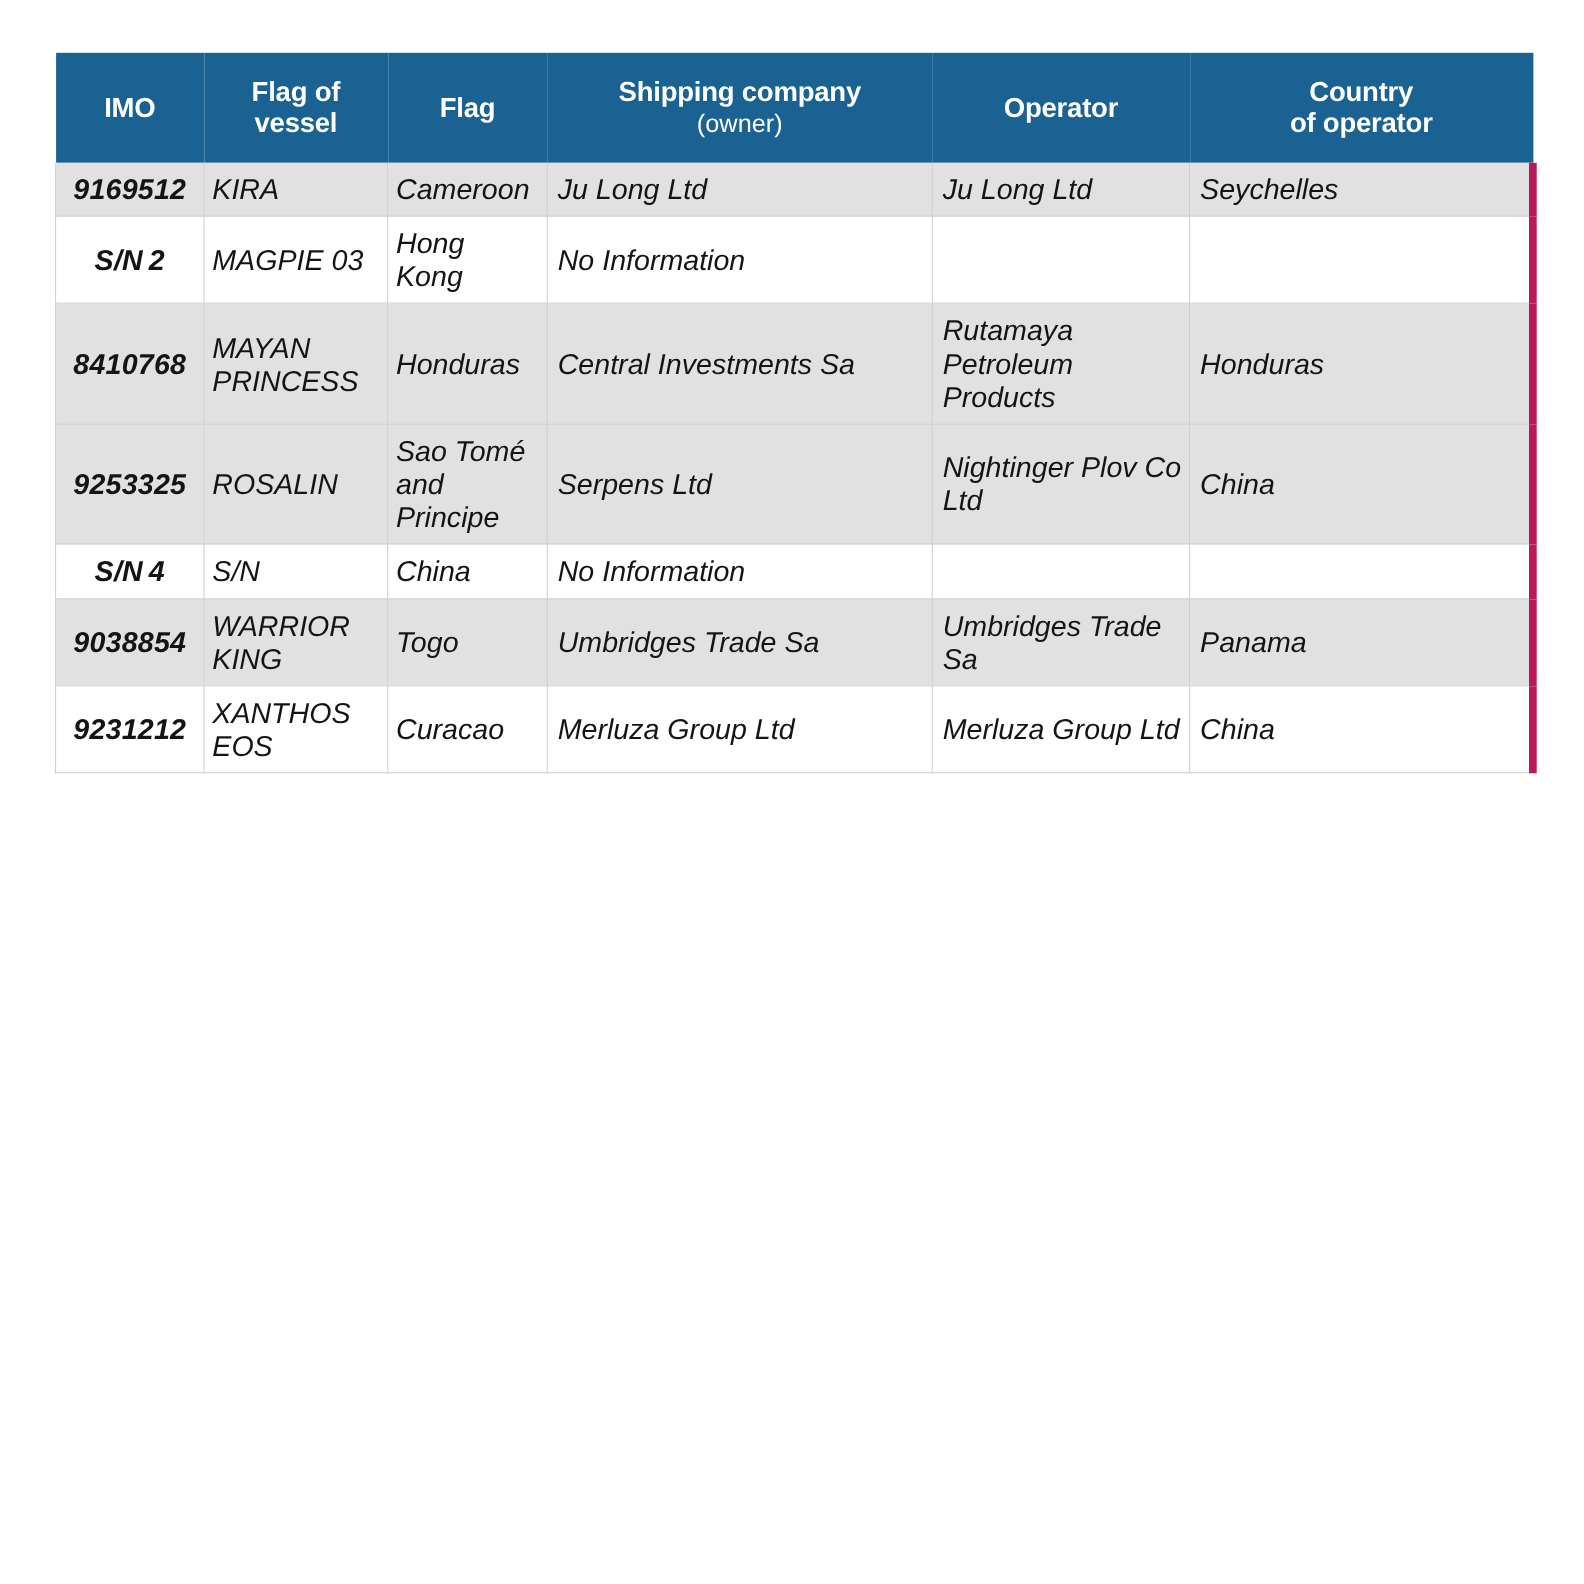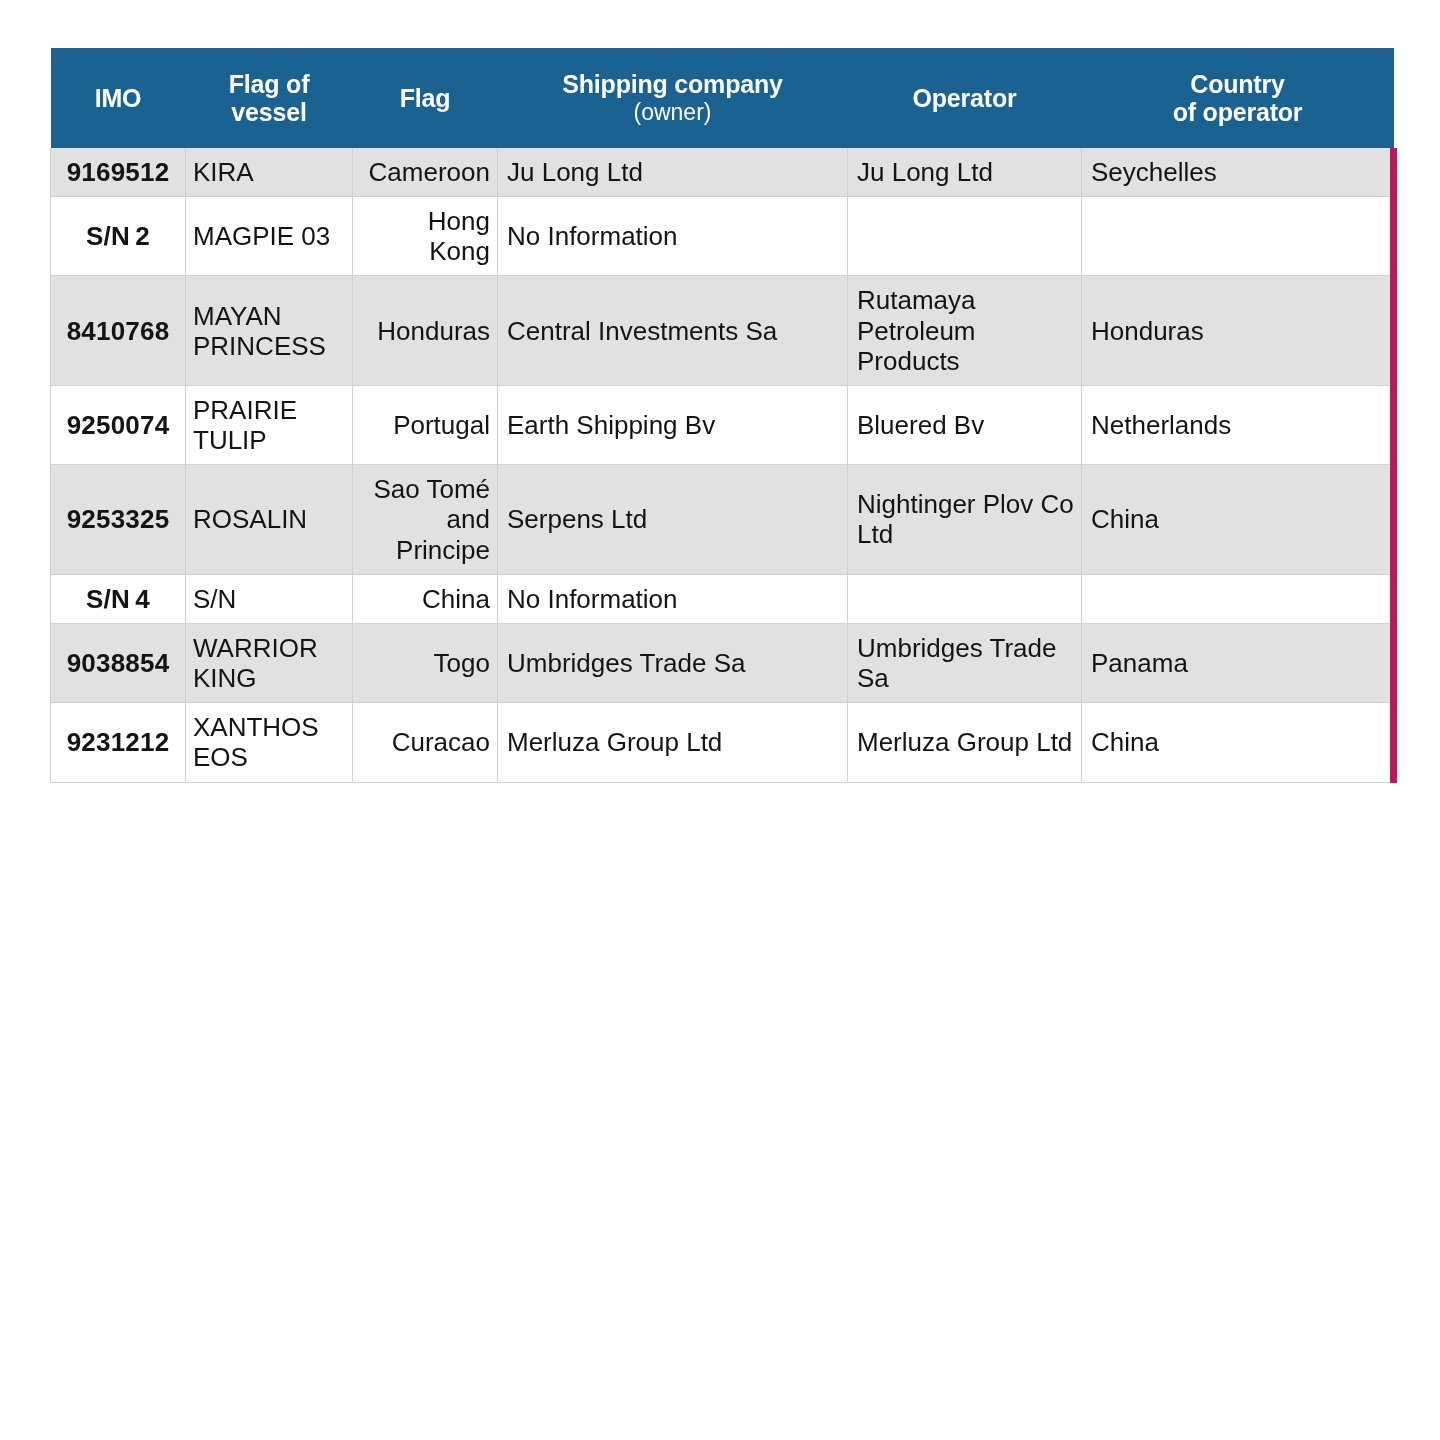--- a/index.html
+++ b/index.html
@@ -71,36 +71,37 @@
 
   tbody td {
     border: 1px solid #D2D2D2;
     border-top: none;
     font-size: 26px;
     line-height: 1.16;
     vertical-align: middle;
     color: #141414;
     padding: 9px 7px;
     background: #ffffff;
+    font-style: italic;
   }
   tbody tr.shaded td {
     background: #E1E1E1;
     border-color: #CFCFCF;
   }
 
   tbody td.imo {
     text-align: center;
     font-weight: bold;
     font-size: 26px;
     letter-spacing: 0.2px;
   }
   tbody td.name {
   }
   tbody td.flag {
-    text-align: right;
+    text-align: left;
     margin-left: 24px;
   }
   tbody td.company,
   tbody td.operator,
   tbody td.country {
     text-align: left;
     padding-left: 9px;
   }
 
   tbody tr td:first-child { border-left: 1px solid #D2D2D2; }
@@ -174,28 +175,20 @@
             <td class="country"></td>
           </tr>
           <tr class="shaded">
             <td class="imo">8410768</td>
             <td class="name">MAYAN PRINCESS</td>
             <td class="flag">Honduras</td>
             <td class="company">Central Investments Sa</td>
             <td class="operator">Rutamaya Petroleum Products</td>
             <td class="country">Honduras</td>
           </tr>
-          <tr>
-            <td class="imo">9250074</td>
-            <td class="name">PRAIRIE TULIP</td>
-            <td class="flag">Portugal</td>
-            <td class="company">Earth Shipping Bv</td>
-            <td class="operator">Bluered Bv</td>
-            <td class="country">Netherlands</td>
-          </tr>
           <tr class="shaded">
             <td class="imo">9253325</td>
             <td class="name">ROSALIN</td>
             <td class="flag">Sao Tomé and Principe</td>
             <td class="company">Serpens Ltd</td>
             <td class="operator">Nightinger Plov Co Ltd</td>
             <td class="country">China</td>
           </tr>
           <tr>
             <td class="imo">S/N 4</td>

